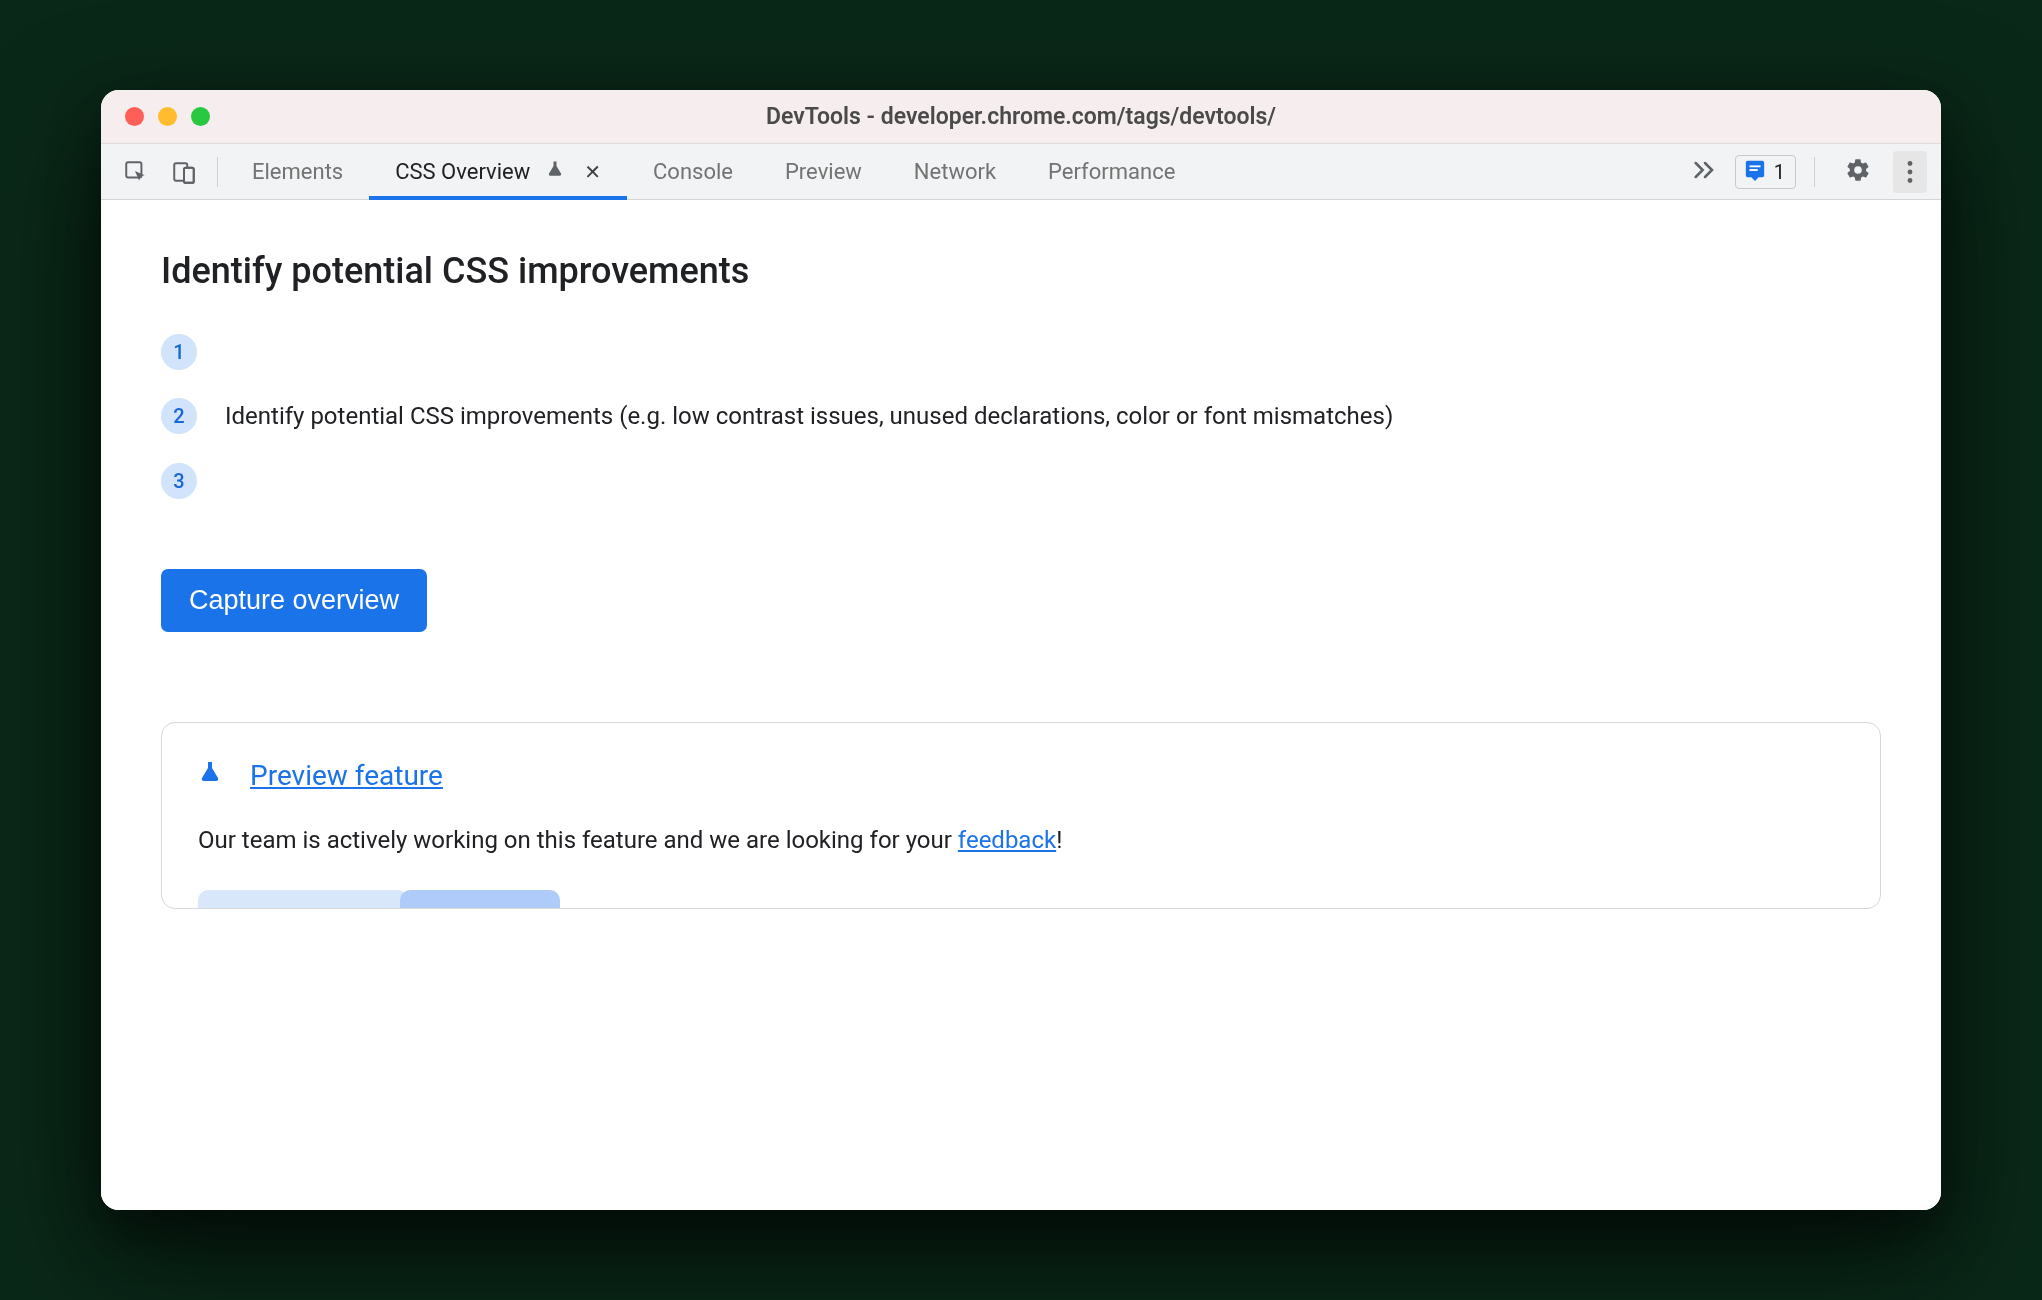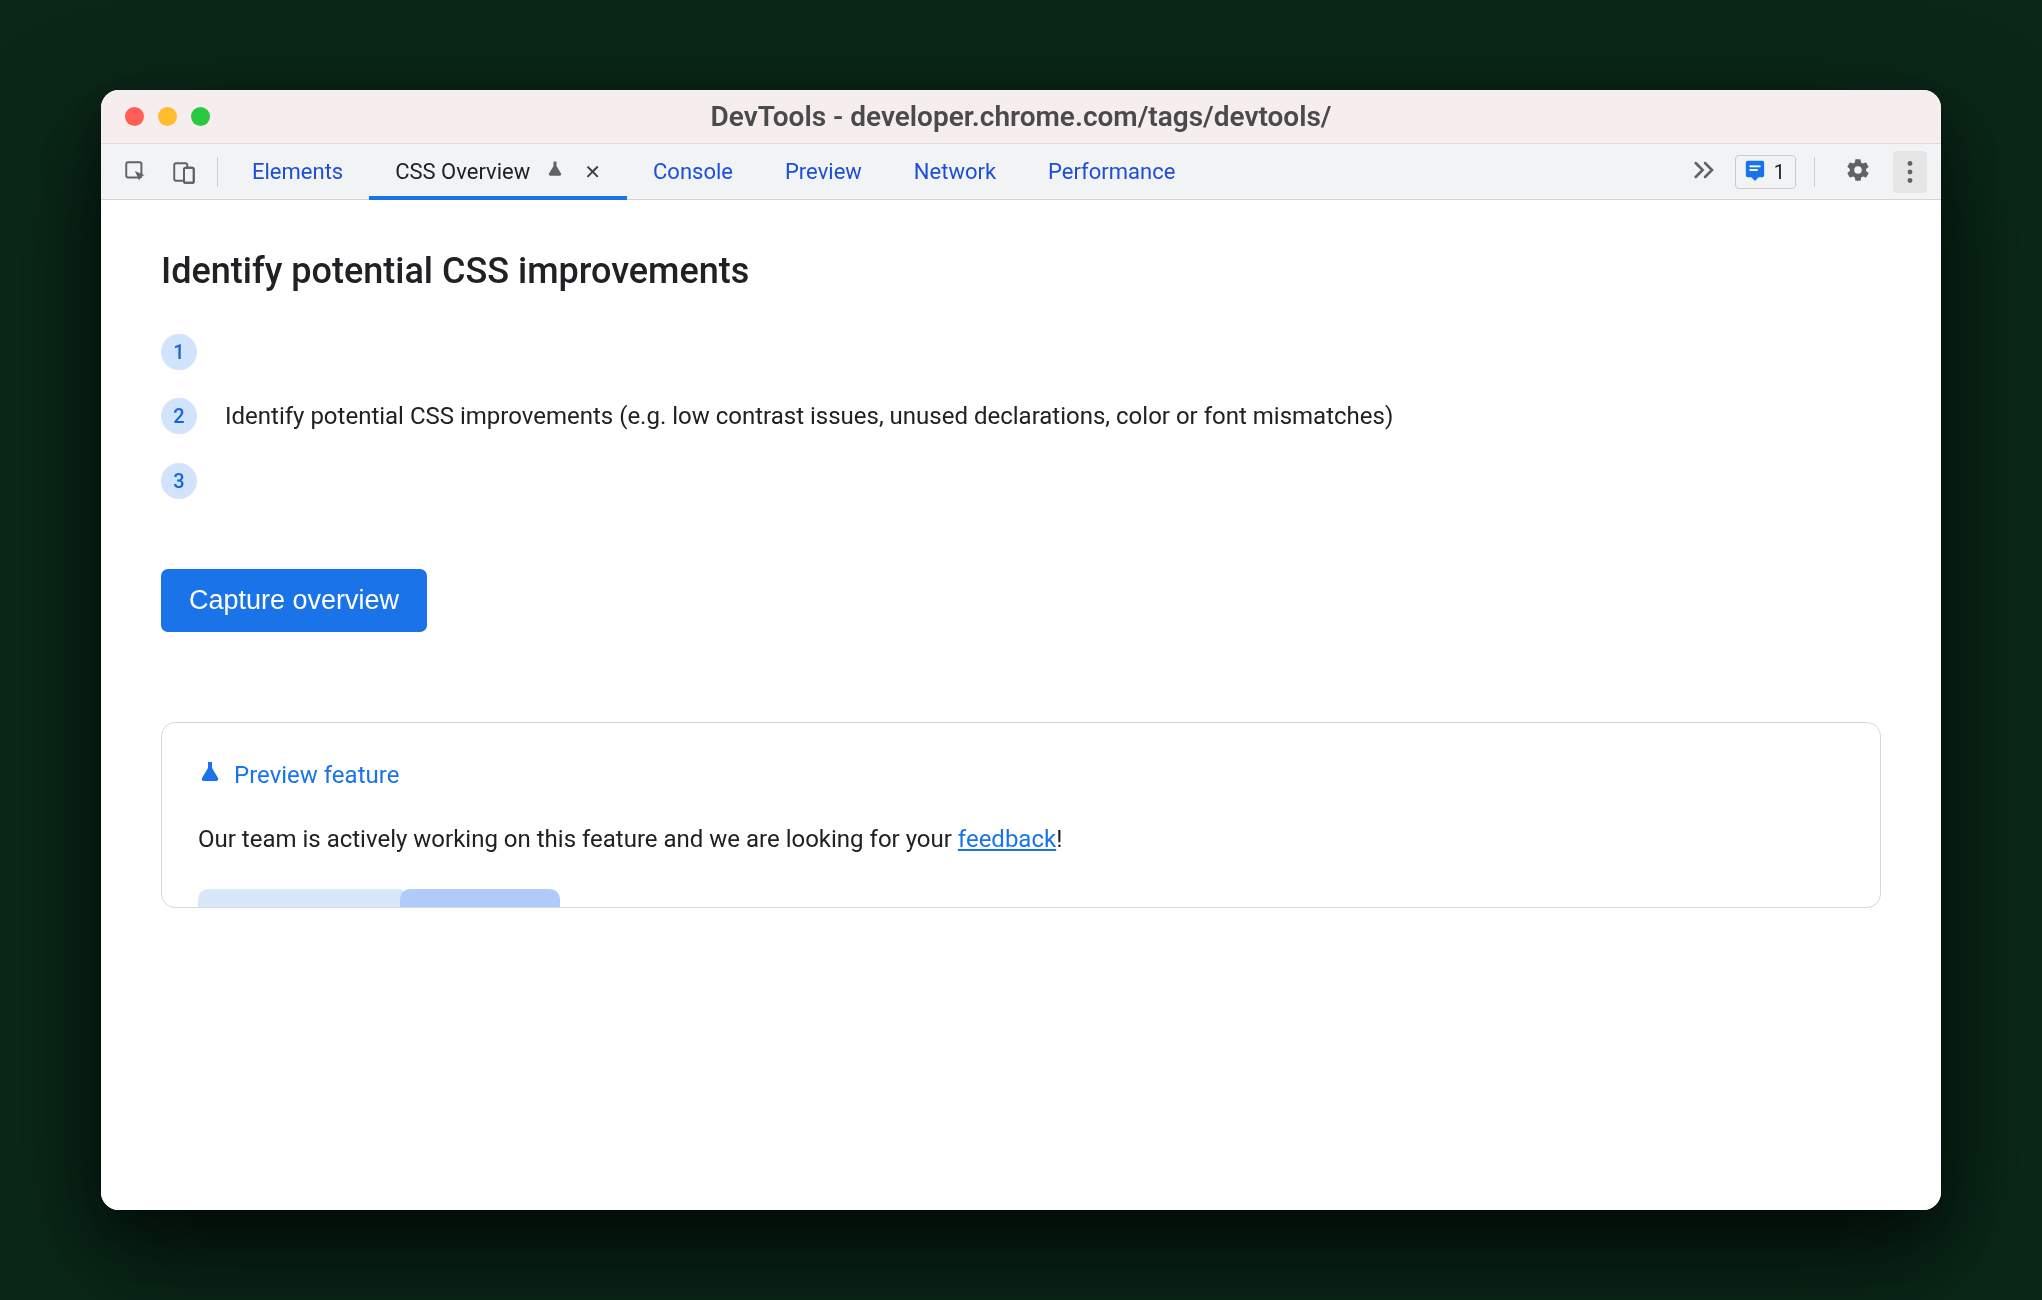--- a/index.html
+++ b/index.html
@@ -40,21 +40,21 @@
     height: 19px;
     border-radius: 50%;
   }
   .tl-red { background: #ff5f57; }
   .tl-yellow { background: #febc2e; }
   .tl-green { background: #28c840; }
   .title {
     position: absolute;
     left: 0; right: 0;
     text-align: center;
-    font-size: 28px;
+    font-size: 23px;
     font-weight: 600;
     color: #4a4a4a;
     pointer-events: none;
   }
   .toolbar {
     height: 56px;
     background: #f1f3f4;
     border-bottom: 1px solid #d4d4d4;
     display: flex;
     align-items: center;
@@ -83,21 +83,21 @@
     display: flex;
     align-items: stretch;
     height: 100%;
     gap: 0;
   }
   .tab {
     display: flex;
     align-items: center;
     padding: 0 26px;
     font-size: 22px;
-    color: #1d4ed8;
+    color: #737373;
     cursor: pointer;
     position: relative;
     gap: 10px;
     white-space: nowrap;
   }
   .tab.active {
     color: #202124;
     gap: 16px;
   }
   .tab.active::after {
@@ -205,24 +205,25 @@
   }
   .preview-card {
     margin-top: 90px;
     border: 1.5px solid #d7d7d7;
     border-radius: 14px;
     padding: 36px 36px 0 36px;
   }
   .preview-header {
     display: flex;
     align-items: center;
-    gap: 12px;
+    gap: 28px;
     color: #1a73e8;
-    font-size: 24px;
+    font-size: 28px;
     margin-bottom: 34px;
+    text-decoration: underline;
   }
   .preview-body {
     font-size: 24px;
     color: #202124;
     margin-bottom: 36px;
   }
   .preview-body a {
     color: #1a73e8;
     text-decoration: underline;
   }

